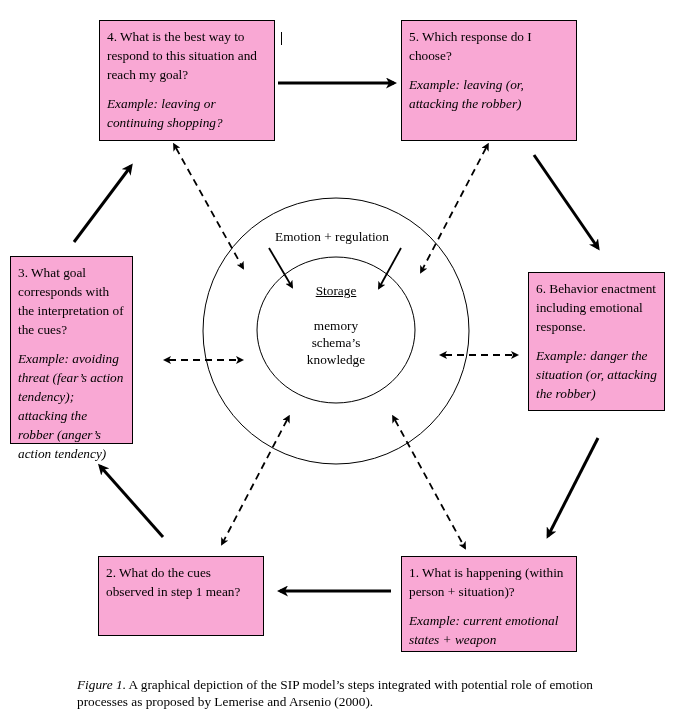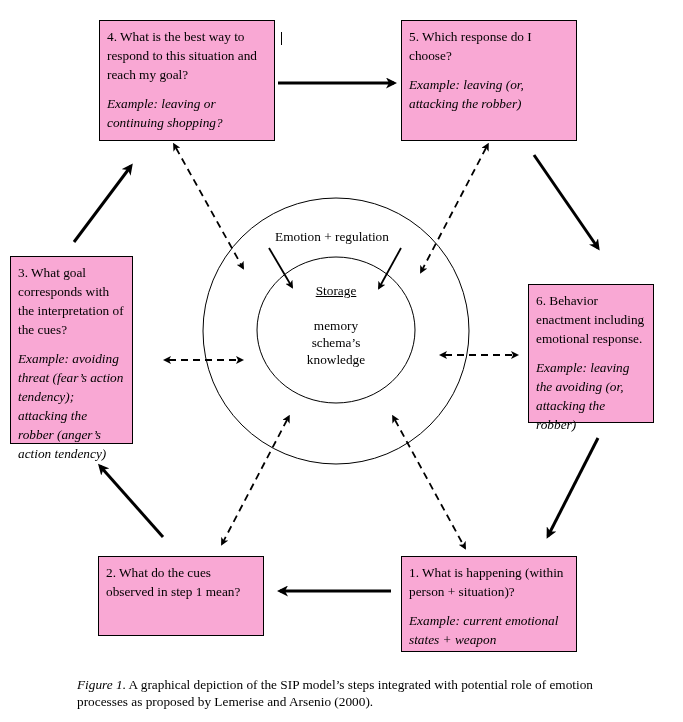--- a/index.html
+++ b/index.html
@@ -62,23 +62,23 @@
 <div class="box" style="left:401px; top:20px; width:176px; height:121px;">
   <p class="q">5. Which response do I choose?</p>
   <p class="ex">Example: leaving (or, attacking the robber)</p>
 </div>
 
 <div class="box" style="left:10px; top:256px; width:123px; height:188px;">
   <p class="q">3. What goal corresponds with the interpretation of the cues?</p>
   <p class="ex">Example: avoiding threat (fear’s action tendency); attacking the robber (anger’s action tendency)</p>
 </div>
 
-<div class="box" style="left:528px; top:284px; width:126px; height:139px;">
+<div class="box" style="left:528px; top:272px; width:137px; height:139px;">
   <p class="q">6. Behavior enactment including emotional response.</p>
-  <p class="ex">Example: leaving the avoiding (or, attacking the robber)</p>
+  <p class="ex">Example: danger the situation (or, attacking the robber)</p>
 </div>
 
 <div class="box" style="left:98px; top:556px; width:166px; height:80px;">
   <p class="q">2. What do the cues observed in step 1 mean?</p>
 </div>
 
 <div class="box" style="left:401px; top:556px; width:176px; height:96px;">
   <p class="q">1. What is happening (within person + situation)?</p>
   <p class="ex">Example: current emotional states +  weapon</p>
 </div>

